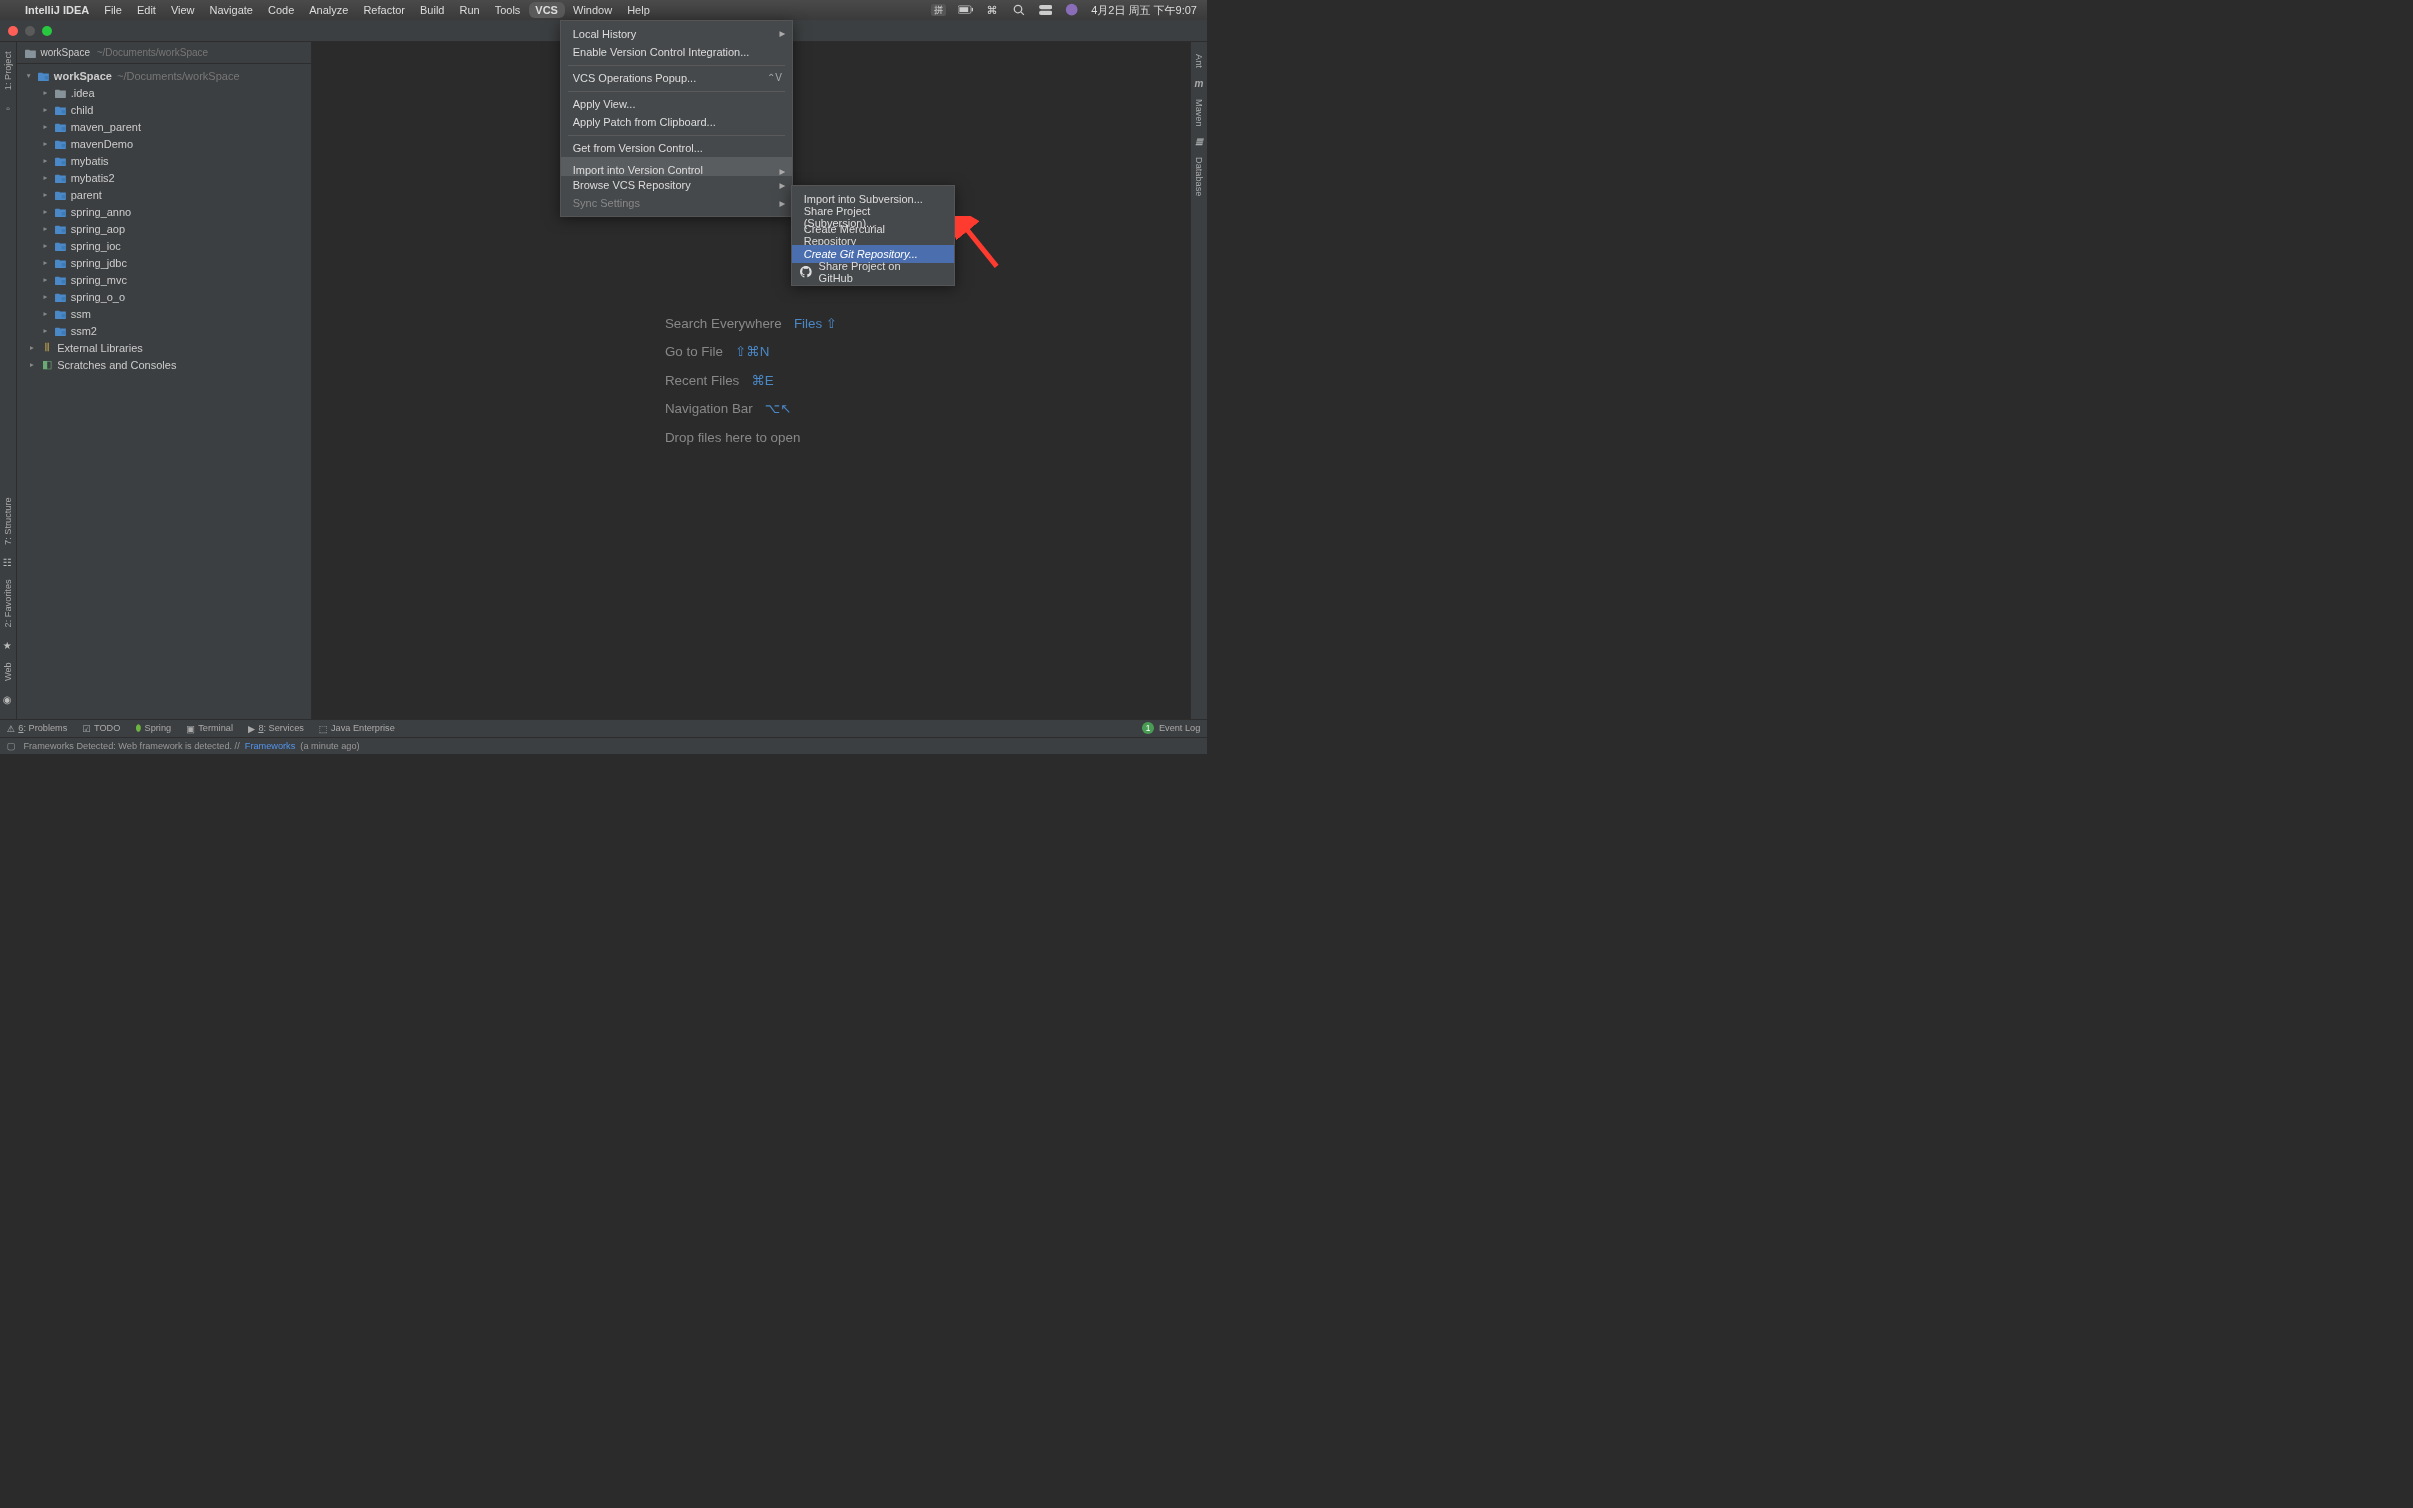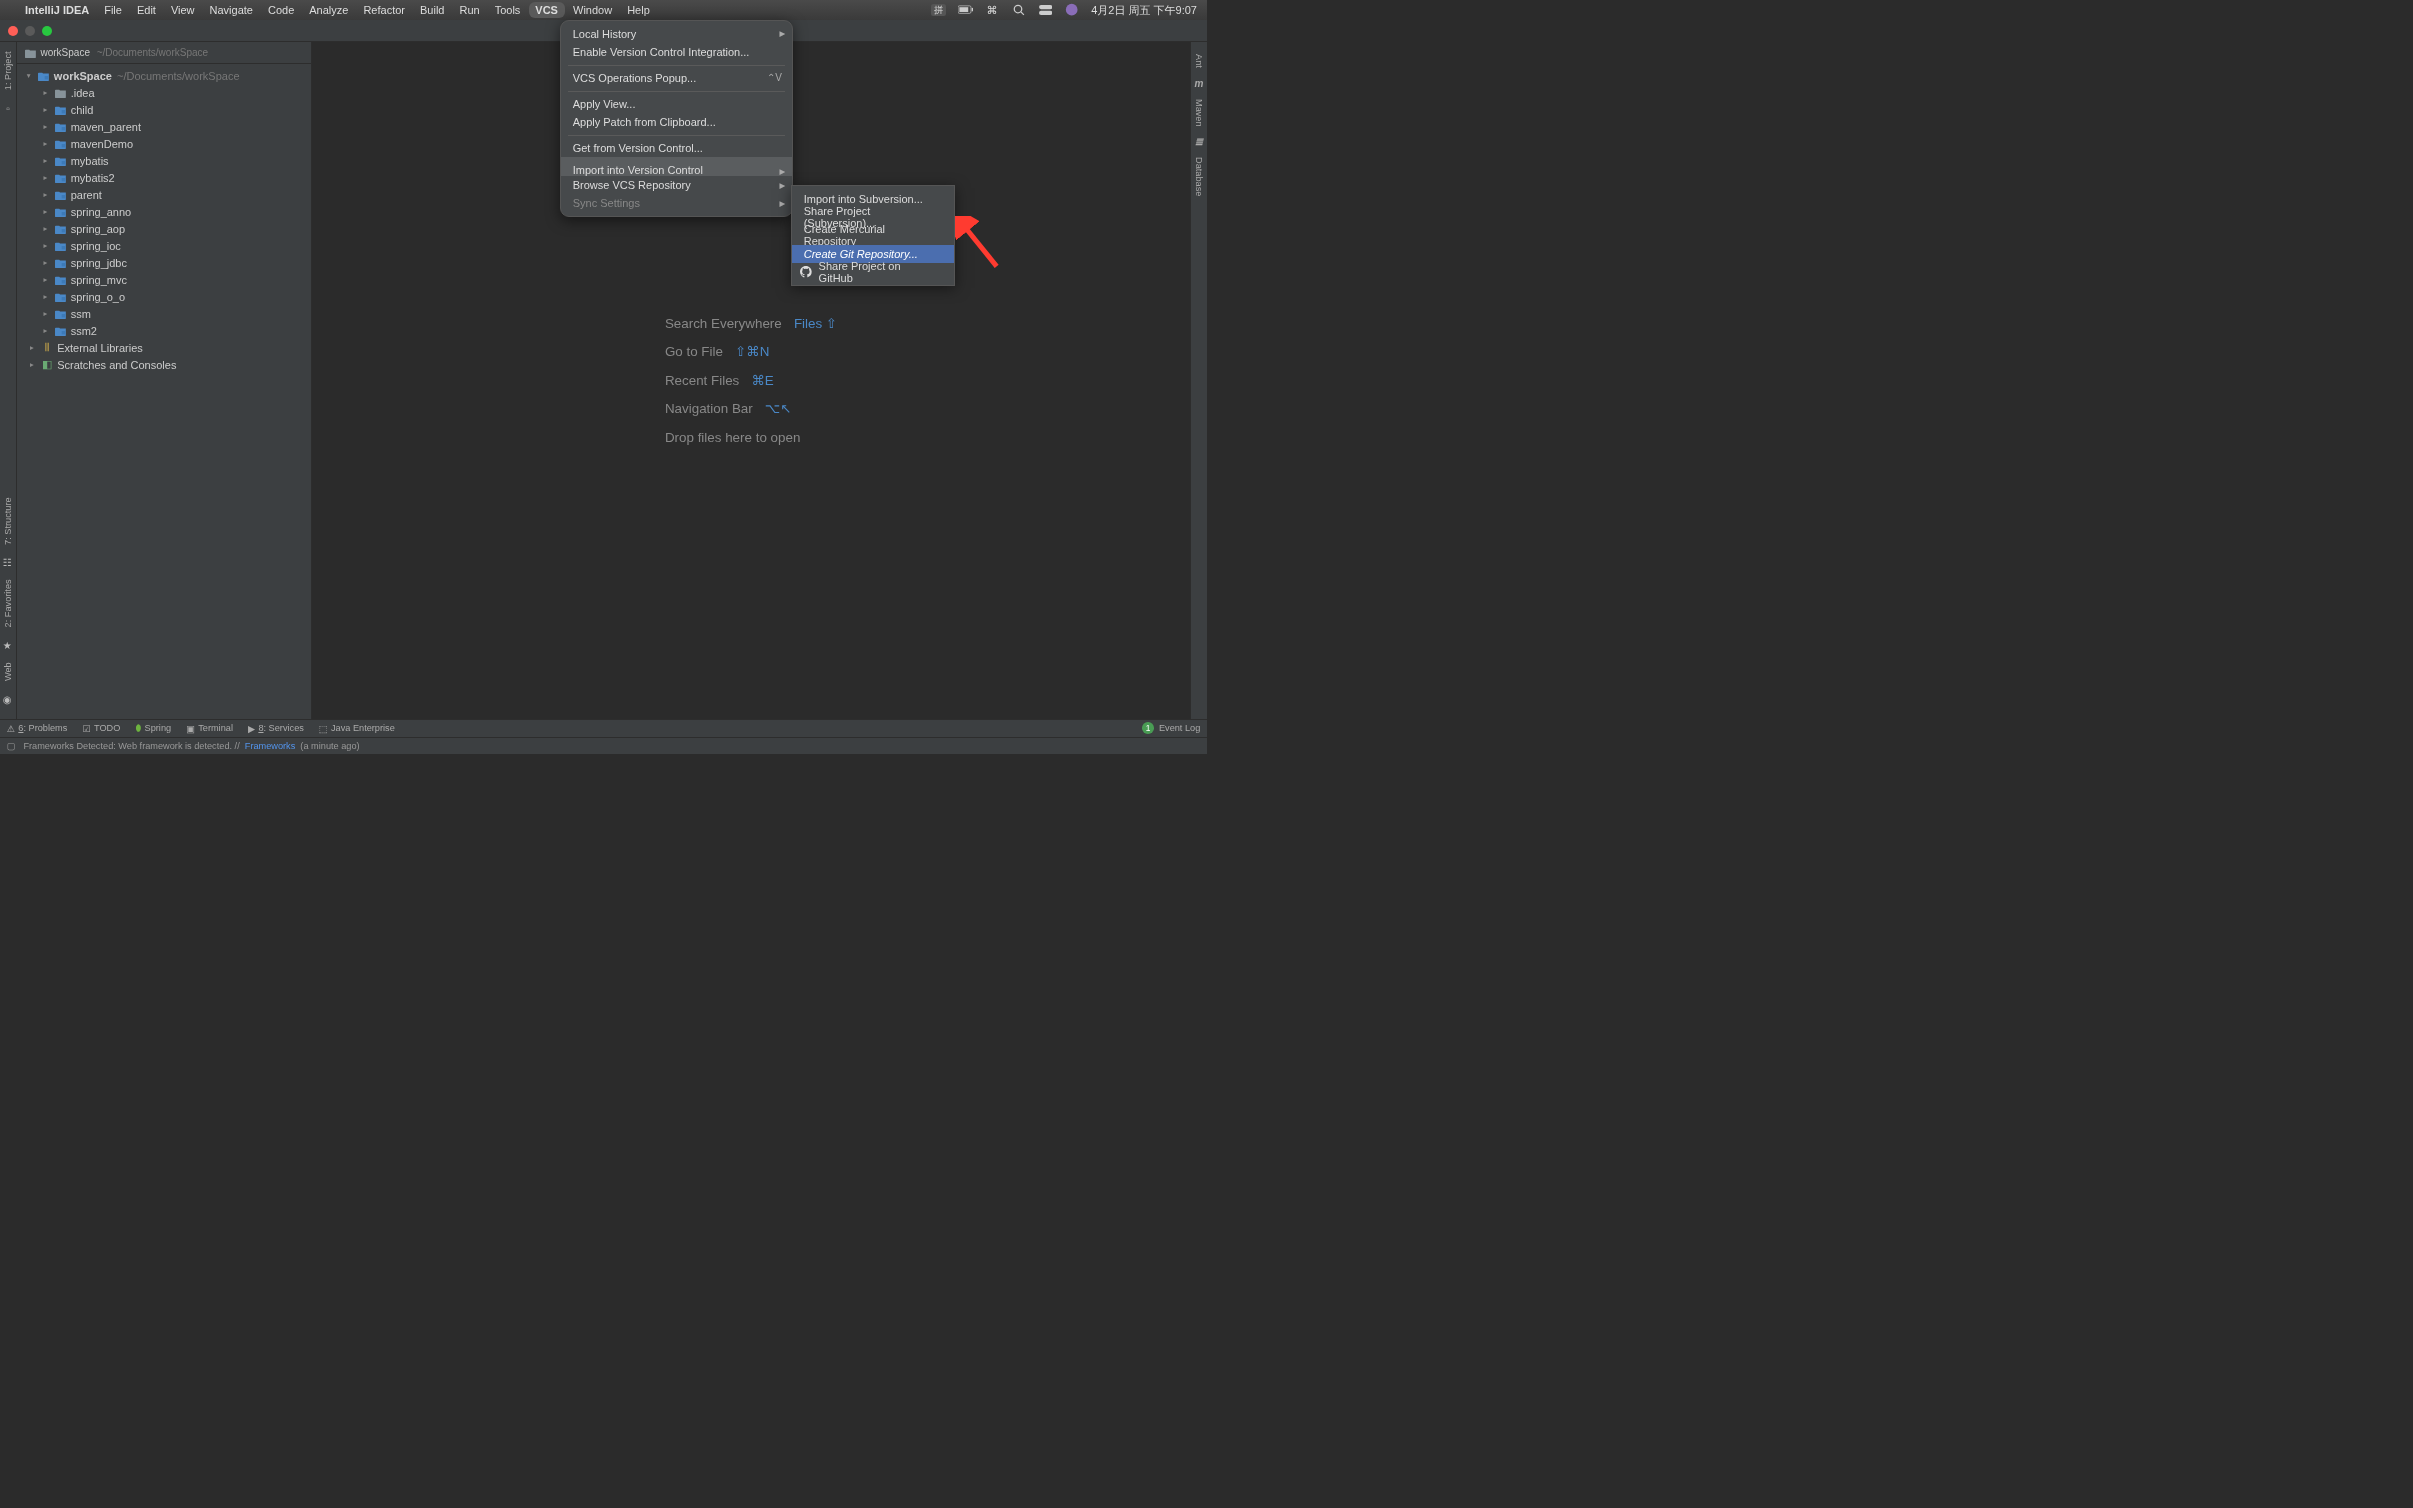--- a/index.html
+++ b/index.html
@@ -75,21 +75,21 @@
     .dropdown { position: absolute; background: #46494b; border: 0.8px solid #555; box-shadow: 0 3.4px 13.4px rgba(0,0,0,0.5); font-size: 11px; color: #ddd; z-index: 100; }
     .dropdown .menu-row { height: 18.4px; display: flex; align-items: center; padding: 0 17px 0 11.7px; cursor: default; position: relative; }
     .dropdown .menu-row.hover { background: #4b6eaf; color: #fff; font-style: italic; }
     .dropdown .menu-row.highlighted { background: #5a5d5f; align-items: flex-end; }
     .dropdown .menu-row.disabled { color: #888; }
     .dropdown .sep { height: 0.8px; background: #5a5a5a; margin: 3.4px 6.7px; }
     .dropdown .submenu-arrow { position: absolute; right: 6.7px; font-size: 7.5px; color: #aaa; }
     .dropdown .shortcut-text { position: absolute; right: 10px; color: #aaa; font-size: 10px; }
     .dropdown .row-icon { width: 13.4px; margin-right: 5px; margin-left: -3.4px; display: inline-flex; }
     
-    .vcs-menu { top: 20px; left: 560px; width: 233px; padding: 3.4px 0; border-radius: 9px; }
+    .vcs-menu { top: 20px; left: 560px; width: 233px; padding: 3.4px 0; }
     .import-submenu { top: 153px; left: 791px; width: 164px; padding: 3.4px 0; margin-top: 32px; }
     
     
     .red-arrow { position: absolute; top: 216px; left: 955px; z-index: 200; pointer-events: none; }
     
     
     svg { display: block; }
     .underline { text-decoration: underline; }
   </style>
 </head>

